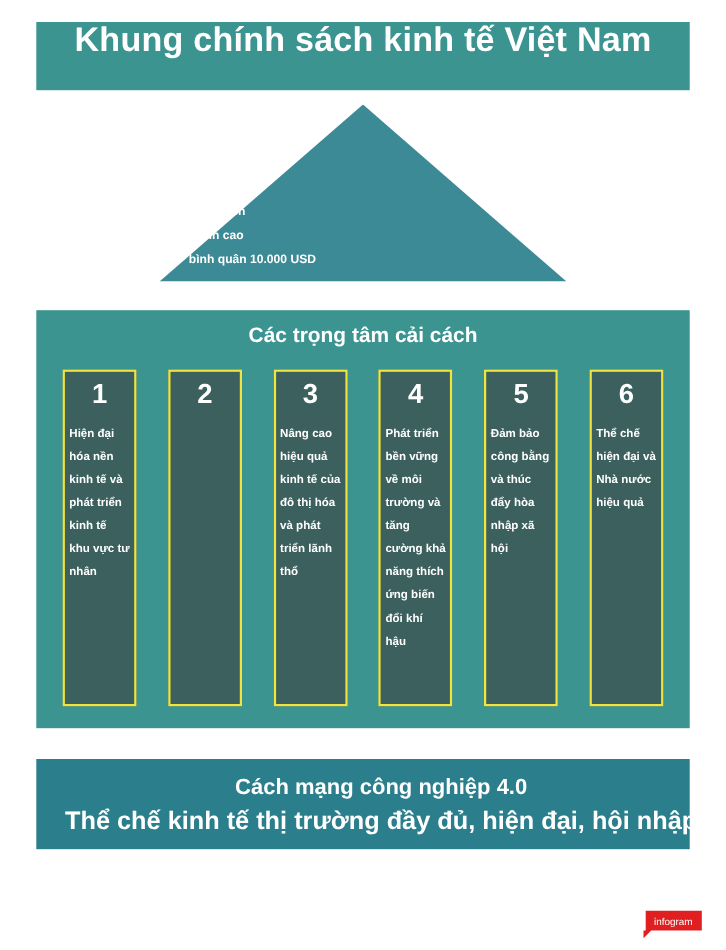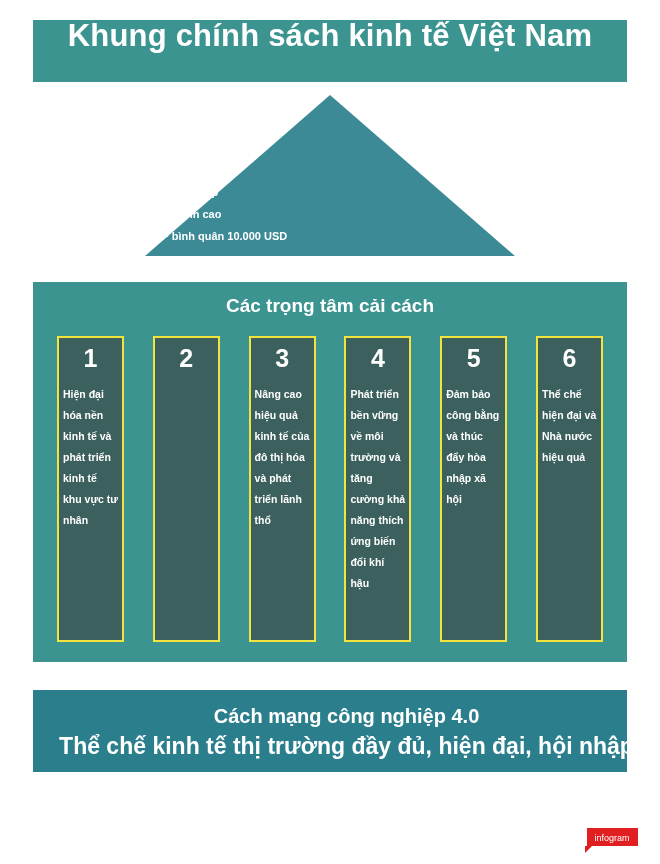--- a/index.html
+++ b/index.html
@@ -184,21 +184,21 @@
   <div id="title-bar">
     <div class="title-text">Khung chính sách kinh tế Việt Nam</div>
   </div>
 
   <div id="triangle-block">
     <svg id="triangle-shape" viewBox="0 0 370 161" preserveAspectRatio="none">
       <polygon points="185,0 370,161 0,161" fill="#3b8a96"></polygon>
     </svg>
     <div id="triangle-text">
       <div>2035</div>
-      <div>Phát thu nhập</div>
+      <div>Nước thu cách</div>
       <div>trung bình cao</div>
       <div>GDP bình quân 10.000 USD</div>
     </div>
   </div>
 
   <div id="reform-panel">
     <div id="reform-heading">Các trọng tâm cải cách</div>
 
     <div id="cards-row">
 

